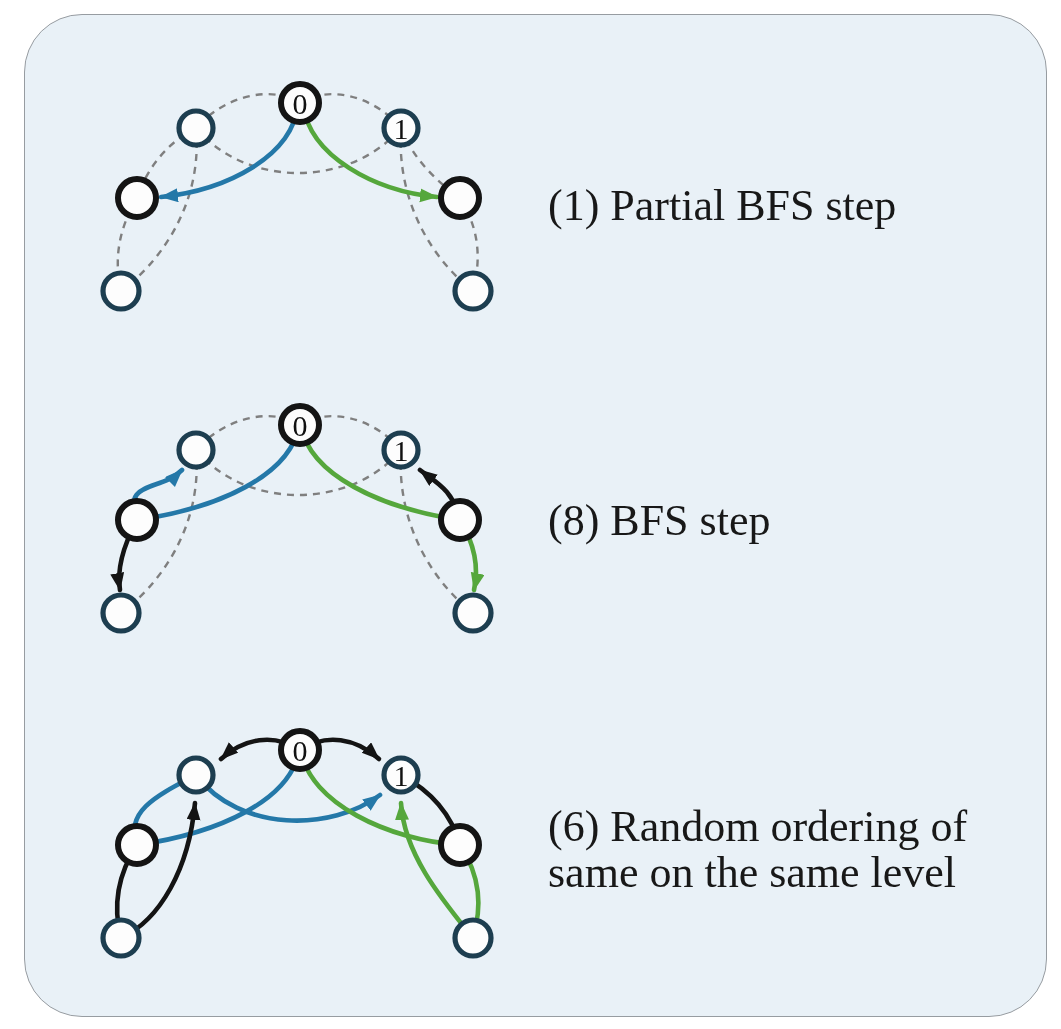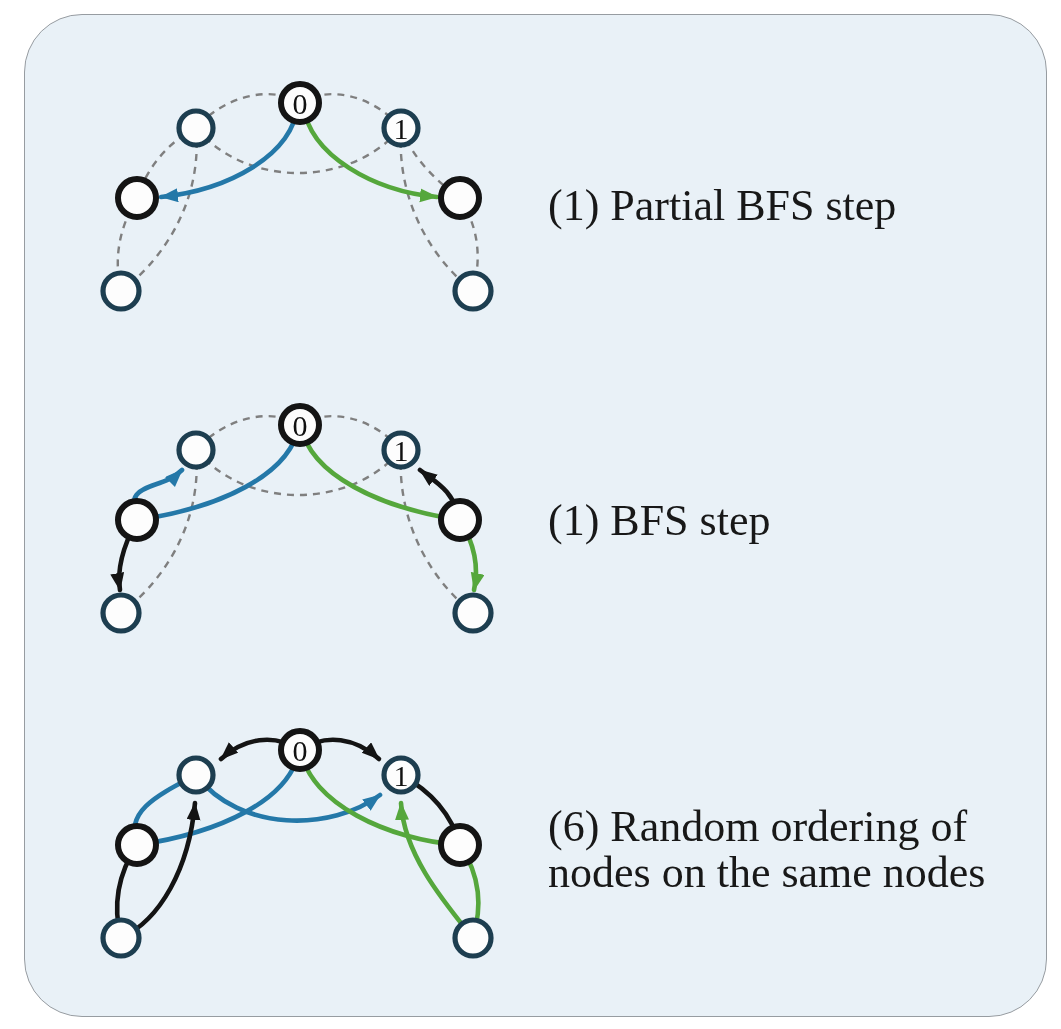--- a/index.html
+++ b/index.html
@@ -123,18 +123,18 @@
       <circle cx="400" cy="140" r="19" fill="#fdfdfd" stroke="#141414" stroke-width="6"></circle>
       <circle cx="61" cy="233" r="18" fill="#fdfdfd" stroke="#1d3e50" stroke-width="5.2"></circle>
       <circle cx="413" cy="233" r="18" fill="#fdfdfd" stroke="#1d3e50" stroke-width="5.2"></circle>
     </svg>
   </div>
 
 <div class="caption" style="top:183px">
   <div>(1) Partial BFS step</div>
 </div>
 <div class="caption" style="top:498px">
-  <div>(1) BFS step</div>
+  <div>(8) BFS step</div>
 </div>
 <div class="caption" style="top:804px">
   <div>(6) Random ordering of</div>
-  <div>nodes on the same nodes</div>
+  <div>same on the same level</div>
 </div>
 
 </body></html>

